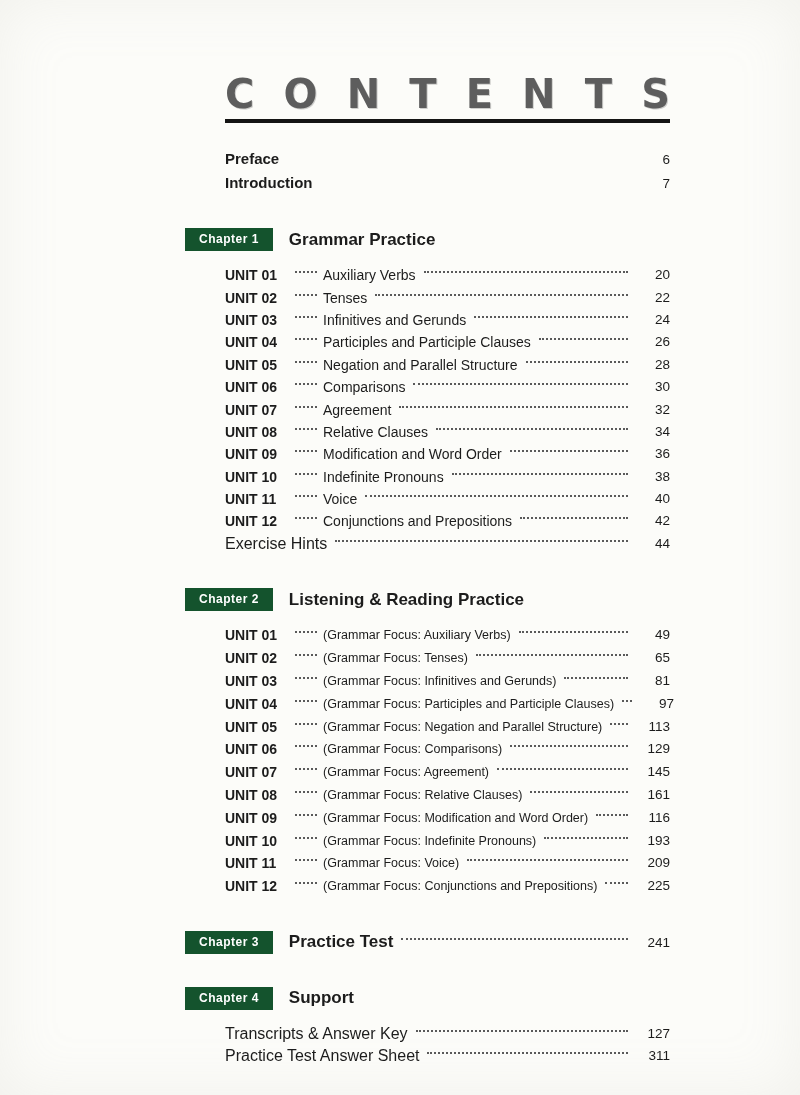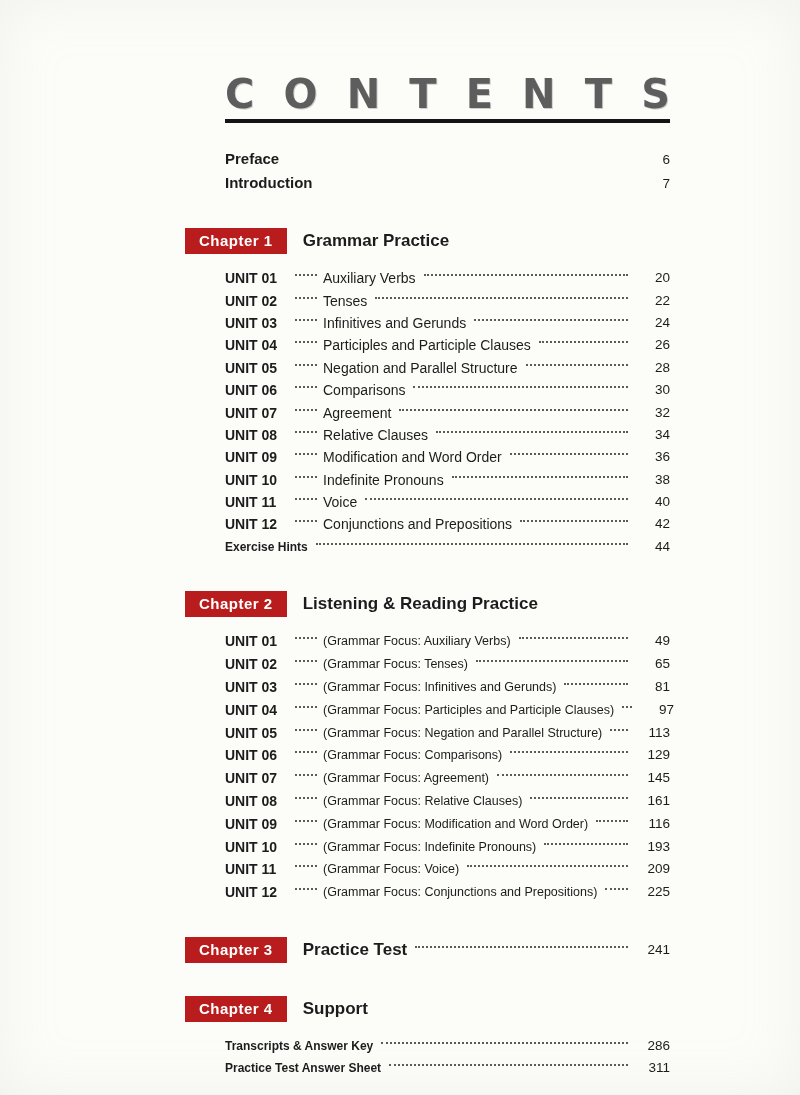--- a/index.html
+++ b/index.html
@@ -47,24 +47,24 @@
     font-size: 15px;
     line-height: 23px;
   }
   .fm-label { font-weight: bold; }
   .fm-spacer { flex: 1; }
 
   
   .chapter { margin-top: 33px; }
   .chapter-head { display: flex; align-items: center; }
   .chapter-badge {
-    background: #b91c1c;
+    background: #14532d;
     color: #ffffff;
     font-weight: bold;
-    font-size: 15px;
+    font-size: 12px;
     padding: 4px 14px 5px 14px;
     letter-spacing: 0.5px;
     flex: none;
   }
   .chapter-title {
     font-weight: bold;
     font-size: 17px;
     margin-left: 16px;
     white-space: nowrap;
     flex: none;
@@ -88,21 +88,21 @@
     transform: translateY(-3px);
   }
   .leader {
     flex: 1;
     min-width: 10px;
     border-bottom: 2px dotted #5a5a5a;
     margin: 0 8px;
     transform: translateY(-3px);
   }
   .entry-title { white-space: nowrap; flex: none; }
-  .bold-title { font-weight: bold; font-size: 12px; }
+  .bold-title { font-weight: normal; font-size: 16px; }
   .page-num {
     flex: none;
     width: 34px;
     text-align: right;
     font-size: 13.5px;
     font-weight: normal;
   }
 
   
   #chapters .chapter:nth-of-type(2) .entry-title { font-size: 12.5px; }
@@ -340,21 +340,21 @@
       </section>
       <section class="chapter">
         <div class="chapter-head">
           <span class="chapter-badge">Chapter 4</span>
           <span class="chapter-title">Support</span>
         </div>
         <div class="entry-list">
           <div class="entry-row">
             <span class="entry-title bold-title">Transcripts &amp; Answer Key</span>
             <span class="leader"></span>
-            <span class="page-num">286</span>
+            <span class="page-num">127</span>
           </div>
           <div class="entry-row">
             <span class="entry-title bold-title">Practice Test Answer Sheet</span>
             <span class="leader"></span>
             <span class="page-num">311</span>
           </div>
         </div>
       </section>
     </div>
 

